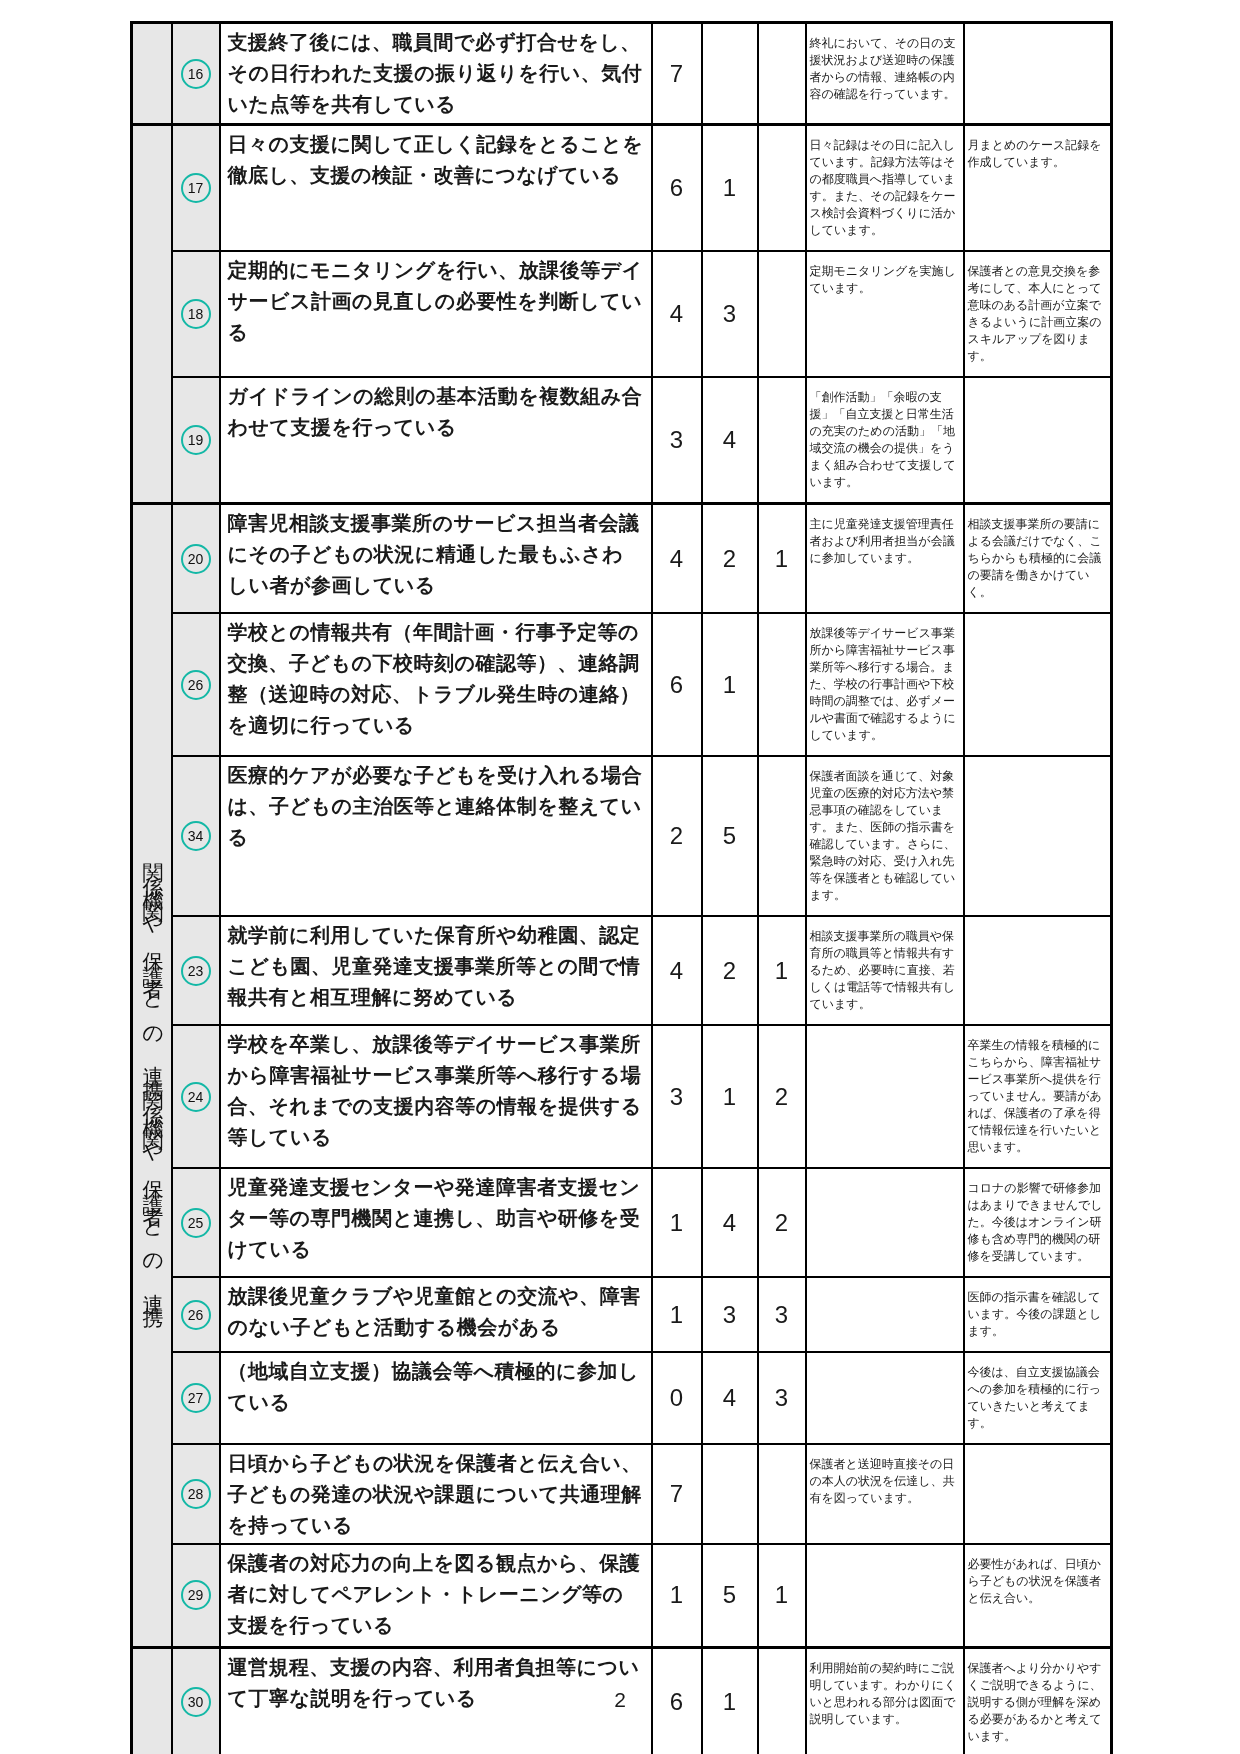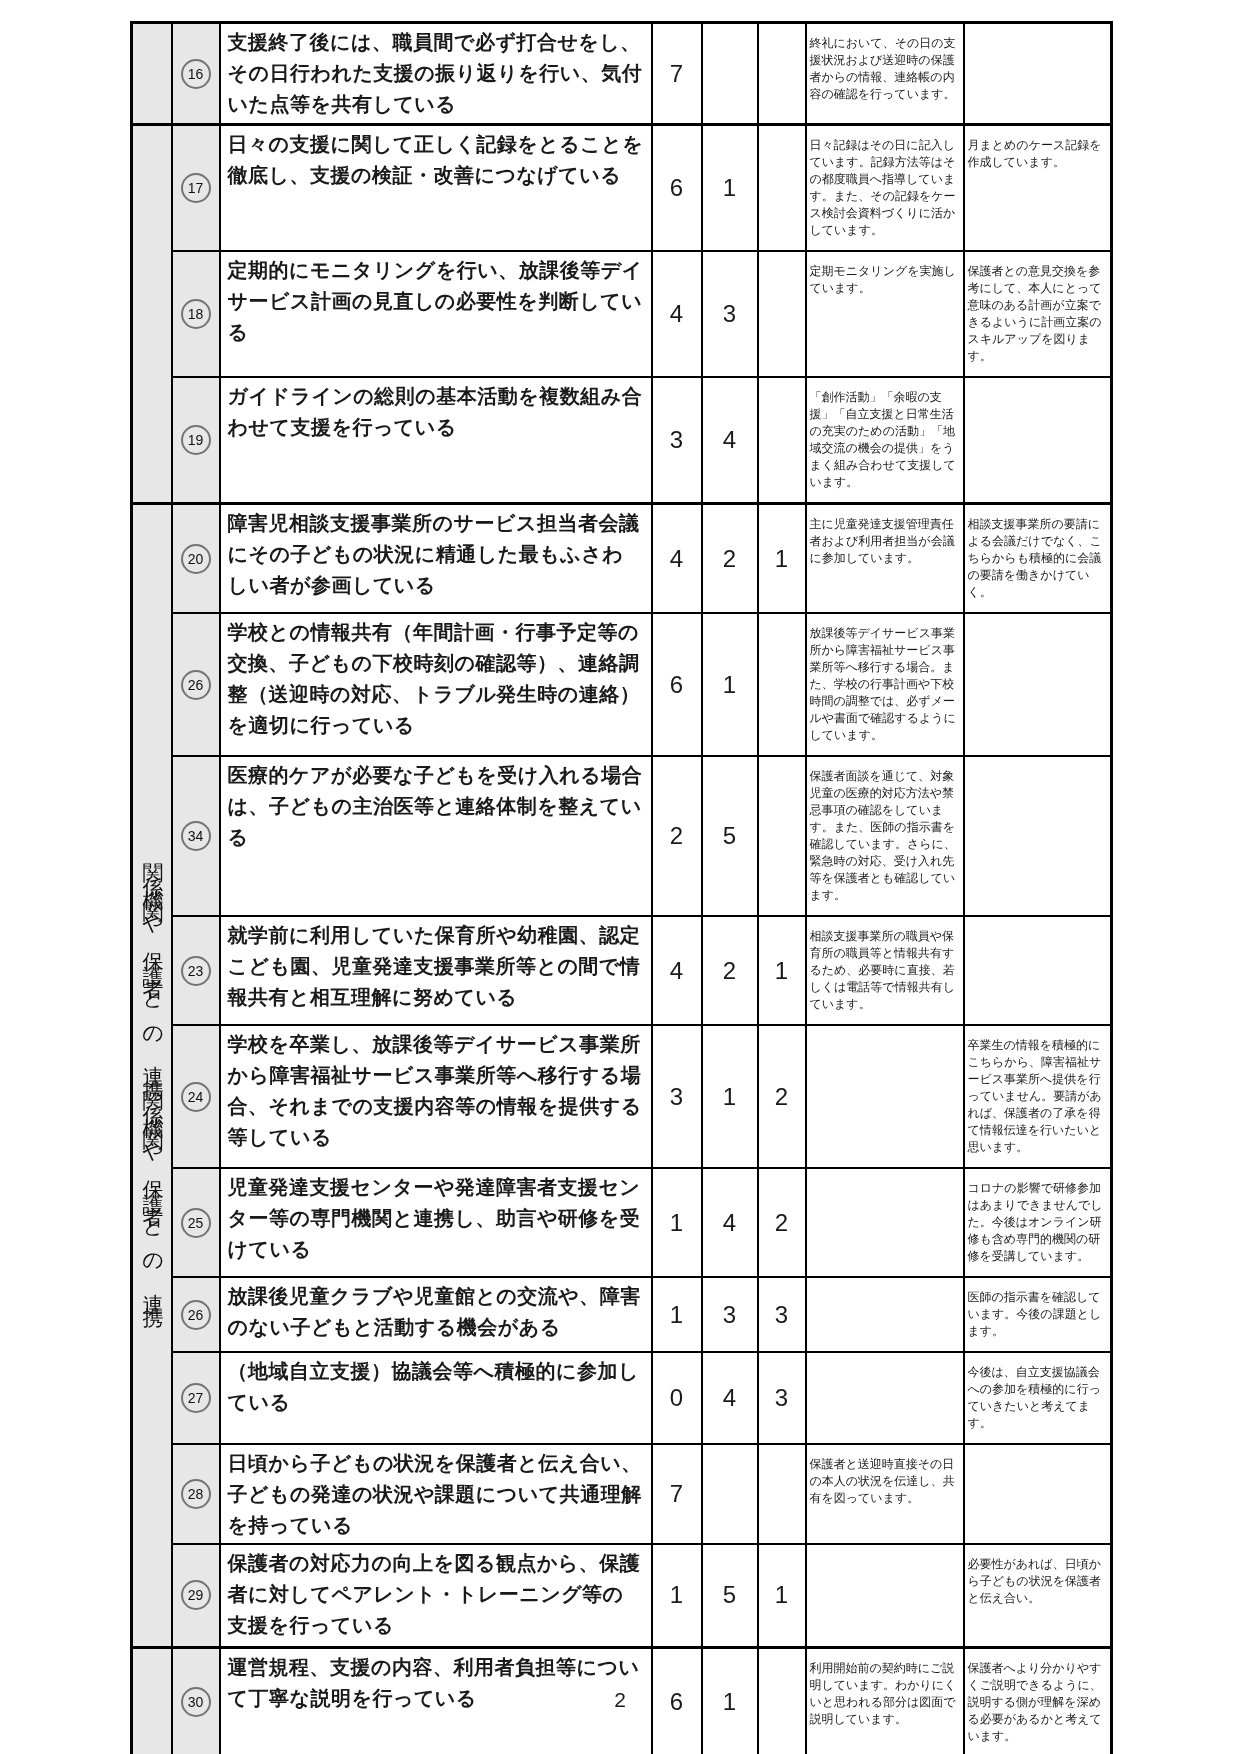--- a/index.html
+++ b/index.html
@@ -36,21 +36,21 @@
     margin:0 auto;
     color:#111;
   }
   td.num{
     background:#e7e7e7;
     vertical-align:middle;
     text-align:center;
   }
   .circ{
     display:inline-flex;align-items:center;justify-content:center;
-    width:26px;height:26px;border:2px solid #737373;border-radius:50%;
+    width:26px;height:26px;border:2px solid #14b8a6;border-radius:50%;
     font-size:14px;line-height:1;background:transparent;color:#111;
   }
   td.q{
     font-size:20px;
     line-height:31px;
     padding:3px 7px 2px 7px;
     letter-spacing:0.5px;
     font-weight:bold;
   }
   td.cnt{

